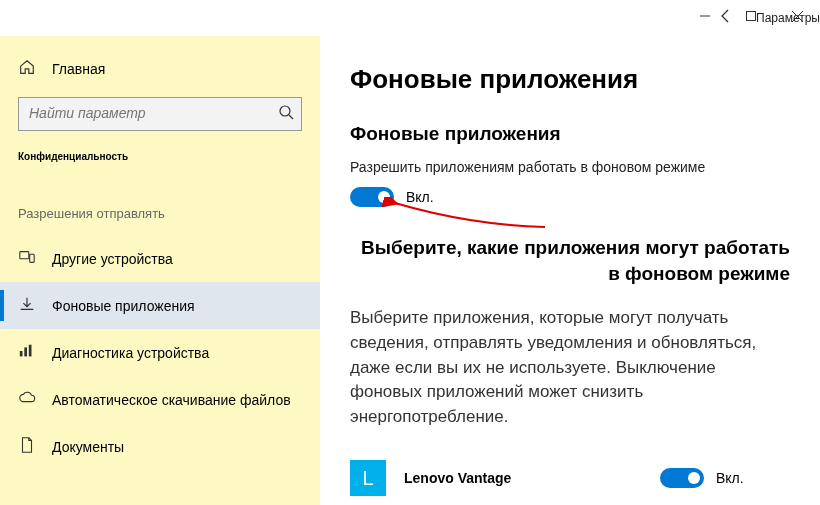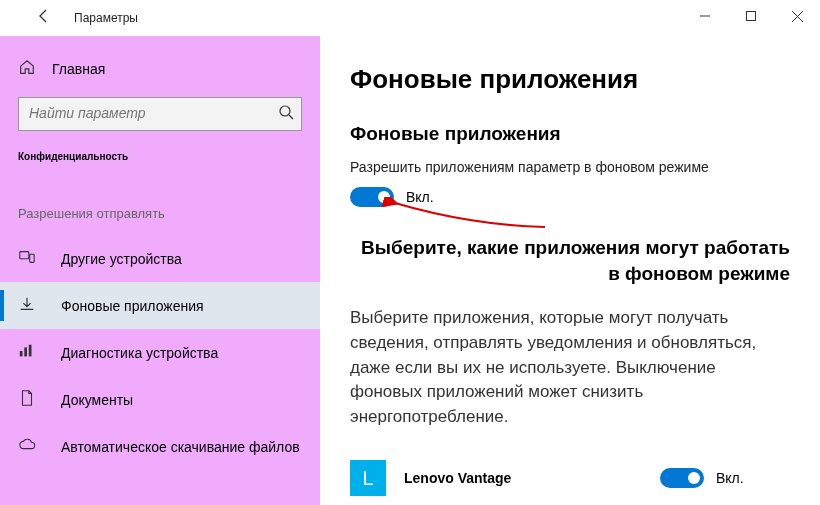--- a/index.html
+++ b/index.html
@@ -1,32 +1,32 @@
 <!DOCTYPE html>
 <html><head>
 <meta charset="utf-8">
 <style>
   * { box-sizing: border-box; margin: 0; padding: 0; }
   body { font-family: "Segoe UI", Arial, sans-serif; background: #fff; color: #000; overflow: hidden; }
   .window { width: 820px; height: 505px; display: flex; flex-direction: column; position: relative; }
-  .titlebar { height: 36px; display: flex; align-items: center; padding-left: 36px; position: relative; }
+  .titlebar { height: 36px; display: flex; align-items: center; padding-left: 2px; position: relative; justify-content: flex-end; }
   .back-btn { width: 20px; font-size: 16px; color: #333; cursor: pointer; }
   .title { margin-left: 18px; font-size: 12px; color: #222; }
   .win-controls { position: absolute; right: 0; top: 0; display: flex; }
   .win-btn { width: 46px; height: 32px; display: flex; align-items: center; justify-content: center; font-size: 11px; color: #333; cursor: pointer; font-family: "Segoe MDL2 Assets", Arial; }
   .win-btn svg { display:block; }
   .body { flex: 1; display: flex; overflow: hidden; }
-  .sidebar { width: 320px; background: #f0abfc; padding-top: 18px; display: flex; flex-direction: column; border-right: none; }
+  .sidebar { width: 320px; background: #fef9c3; padding-top: 18px; display: flex; flex-direction: column; border-right: none; }
   .home-row { display: flex; align-items: center; gap: 16px; padding: 4px 18px 18px 18px; font-size: 14px; cursor: pointer; }
   .search-wrap { margin: 0 18px 18px 18px; position: relative; }
   .search-input { width: 100%; height: 34px; border: 1px solid #999; background: #f3f3f3; padding: 0 34px 2px 10px; font-size: 14px; font-style: italic; color: #555; outline: none; }
   .search-icon { position: absolute; right: 8px; top: 50%; transform: translateY(-50%); }
   .section-label { font-size: 10px; font-weight: 600; padding: 2px 18px 22px 18px; }
   .perm-label { font-size: 13px; color: #666; padding: 22px 18px 14px 18px; }
-  .nav-item { display: flex; align-items: center; gap: 25px; padding: 13px 18px; font-size: 14px; cursor: pointer; position: relative; }
+  .nav-item { display: flex; align-items: center; gap: 16px; padding: 13px 18px; font-size: 14px; cursor: pointer; position: relative; }
   .nav-item.active { background: #dfe6ee; }
   .nav-item.active::before { content:""; position:absolute; left:0; top:8px; bottom:8px; width:4px; background:#0078d4; }
   .content { flex: 1; padding: 28px 30px 0 30px; overflow-y: auto; }
   .h1 { font-size: 26px; font-weight: 600; margin-bottom: 28px; }
   .h2 { font-size: 19px; font-weight: 600; margin-bottom: 14px; }
   .sub { font-size: 14px; margin-bottom: 12px; color: #222; }
   .toggle-row { display: flex; align-items: center; gap: 12px; margin-bottom: 28px; position: relative; }
   .toggle { width: 44px; height: 20px; border-radius: 10px; background: #0078d4; position: relative; cursor: pointer; }
   .toggle .knob { position: absolute; width: 12px; height: 12px; border-radius: 50%; background: #fff; top: 4px; right: 4px; }
   .toggle-label { font-size: 14px; }
@@ -109,37 +109,37 @@
       <div class="nav-item">
         <span><svg width="18" height="18" viewBox="0 0 20 20">
               <rect x="2" y="10" width="3" height="6" fill="#333"></rect>
               <rect x="7" y="6" width="3" height="10" fill="#333"></rect>
               <rect x="12" y="3" width="3" height="13" fill="#333"></rect>
             </svg></span>
         <span>Диагностика устройства</span>
       </div>
       <div class="nav-item">
         <span><svg width="18" height="18" viewBox="0 0 20 20">
+              <path d="M6 14 A4 4 0 0 1 6 6 A5 5 0 0 1 15 7 A3 3 0 0 1 15 14 Z" stroke="#333" stroke-width="1.2" fill="none"></path>
+            </svg></span>
+        <span>Автоматическое скачивание файлов</span>
+      </div>
+      <div class="nav-item">
+        <span><svg width="18" height="18" viewBox="0 0 20 20">
               <path d="M5 2 H12 L15 5 V18 H5 Z" stroke="#333" stroke-width="1.2" fill="none"></path>
               <path d="M12 2 V5 H15" stroke="#333" stroke-width="1.2" fill="none"></path>
             </svg></span>
         <span>Документы</span>
-      </div>
-      <div class="nav-item">
-        <span><svg width="18" height="18" viewBox="0 0 20 20">
-              <path d="M6 14 A4 4 0 0 1 6 6 A5 5 0 0 1 15 7 A3 3 0 0 1 15 14 Z" stroke="#333" stroke-width="1.2" fill="none"></path>
-            </svg></span>
-        <span>Автоматическое скачивание файлов</span>
       </div>
     </div>
 
     <div class="content">
       <div class="h1">Фоновые приложения</div>
       <div class="h2">Фоновые приложения</div>
-      <div class="sub">Разрешить приложениям параметр в фоновом режиме</div>
+      <div class="sub">Разрешить приложениям работать в фоновом режиме</div>
       <div class="toggle-row">
         <div class="toggle">
             <div class="knob"></div>
           </div>
         <div class="toggle-label">Вкл.</div>
         <svg class="arrow-annotation" width="170" height="40" viewBox="0 0 170 40">
           <defs>
               <marker id="ah" markerWidth="8" markerHeight="8" refX="2" refY="4" orient="auto">
                 <path d="M8 0 L0 4 L8 8 Z" fill="#d00"></path>
               </marker>

